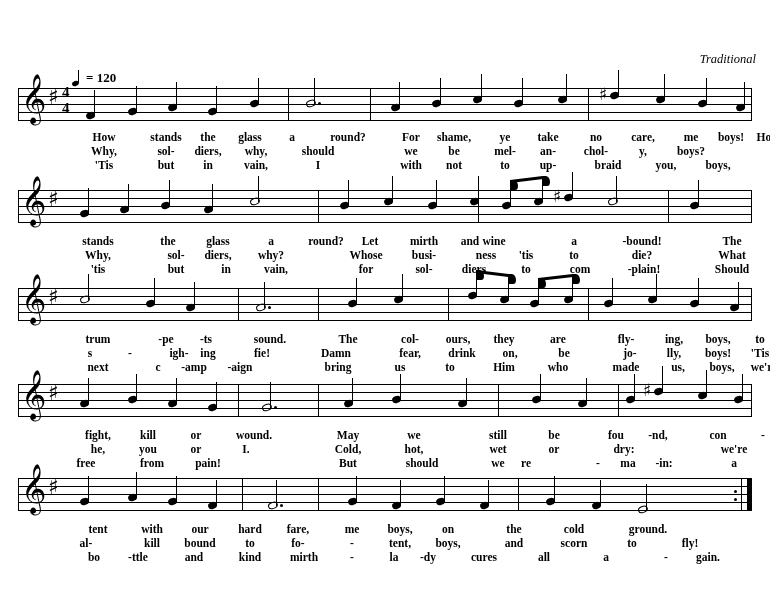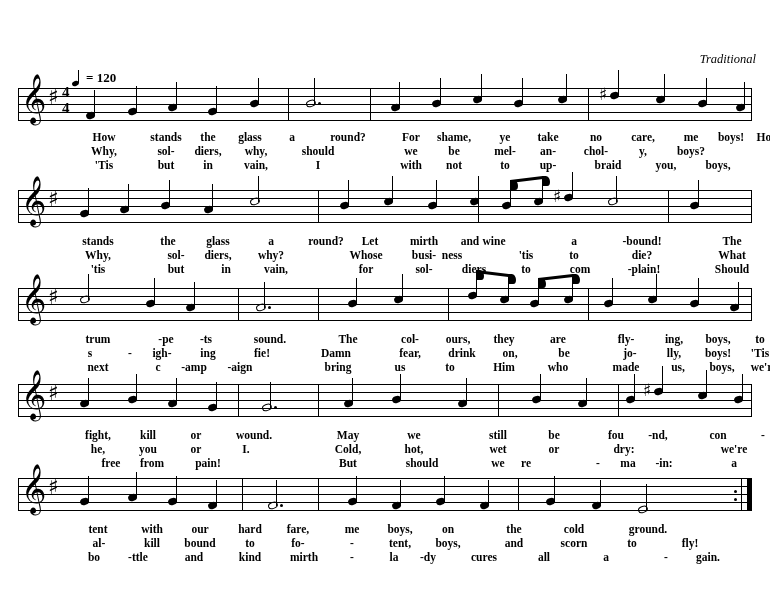--- a/index.html
+++ b/index.html
@@ -520,21 +520,21 @@
       <span class="lyric" style="left: 624px;">-bound!</span>
       <span class="lyric" style="left: 714px;">The</span>
     </div>
     <div class="lyric-row" style="top: 249px;">
       <span class="lyric" style="left: 80px;">Why,</span>
       <span class="lyric" style="left: 158px;">sol-</span>
       <span class="lyric" style="left: 200px;">diers,</span>
       <span class="lyric" style="left: 253px;">why?</span>
       <span class="lyric" style="left: 348px;">Whose</span>
       <span class="lyric" style="left: 406px;">busi-</span>
-      <span class="lyric" style="left: 434px;">ness</span>
+      <span class="lyric" style="left: 468px;">ness</span>
       <span class="lyric" style="left: 508px;">'tis</span>
       <span class="lyric" style="left: 556px;">to</span>
       <span class="lyric" style="left: 624px;">die?</span>
       <span class="lyric" style="left: 714px;">What</span>
     </div>
     <div class="lyric-row" style="top: 263px;">
       <span class="lyric" style="left: 80px;">'tis</span>
       <span class="lyric" style="left: 158px;">but</span>
       <span class="lyric" style="left: 208px;">in</span>
       <span class="lyric" style="left: 258px;">vain,</span>
@@ -557,21 +557,21 @@
       <span class="lyric" style="left: 486px;">they</span>
       <span class="lyric" style="left: 540px;">are</span>
       <span class="lyric" style="left: 608px;">fly-</span>
       <span class="lyric" style="left: 656px;">ing,</span>
       <span class="lyric" style="left: 700px;">boys,</span>
       <span class="lyric" style="left: 742px;">to</span>
     </div>
     <div class="lyric-row" style="top: 347px;">
       <span class="lyric" style="left: 72px;">s</span>
       <span class="lyric" style="left: 112px;">-</span>
-      <span class="lyric" style="left: 144px;">igh-</span>
+      <span class="lyric" style="left: 161px;">igh-</span>
       <span class="lyric" style="left: 190px;">ing</span>
       <span class="lyric" style="left: 244px;">fie!</span>
       <span class="lyric" style="left: 318px;">Damn</span>
       <span class="lyric" style="left: 392px;">fear,</span>
       <span class="lyric" style="left: 444px;">drink</span>
       <span class="lyric" style="left: 492px;">on,</span>
       <span class="lyric" style="left: 546px;">be</span>
       <span class="lyric" style="left: 612px;">jo-</span>
       <span class="lyric" style="left: 656px;">lly,</span>
       <span class="lyric" style="left: 700px;">boys!</span>
@@ -612,21 +612,21 @@
       <span class="lyric" style="left: 178px;">or</span>
       <span class="lyric" style="left: 228px;">I.</span>
       <span class="lyric" style="left: 330px;">Cold,</span>
       <span class="lyric" style="left: 396px;">hot,</span>
       <span class="lyric" style="left: 480px;">wet</span>
       <span class="lyric" style="left: 536px;">or</span>
       <span class="lyric" style="left: 606px;">dry:</span>
       <span class="lyric" style="left: 716px;">we're</span>
     </div>
     <div class="lyric-row" style="top: 457px;">
-      <span class="lyric" style="left: 93px;">free</span>
+      <span class="lyric" style="left: 68px;">free</span>
       <span class="lyric" style="left: 134px;">from</span>
       <span class="lyric" style="left: 190px;">pain!</span>
       <span class="lyric" style="left: 330px;">But</span>
       <span class="lyric" style="left: 404px;">should</span>
       <span class="lyric" style="left: 480px;">we</span>
       <span class="lyric" style="left: 508px;">re</span>
       <span class="lyric" style="left: 580px;">-</span>
       <span class="lyric" style="left: 610px;">ma</span>
       <span class="lyric" style="left: 646px;">-in:</span>
       <span class="lyric" style="left: 716px;">a</span>
@@ -638,21 +638,21 @@
       <span class="lyric" style="left: 232px;">hard</span>
       <span class="lyric" style="left: 280px;">fare,</span>
       <span class="lyric" style="left: 334px;">me</span>
       <span class="lyric" style="left: 382px;">boys,</span>
       <span class="lyric" style="left: 430px;">on</span>
       <span class="lyric" style="left: 496px;">the</span>
       <span class="lyric" style="left: 556px;">cold</span>
       <span class="lyric" style="left: 630px;">ground.</span>
     </div>
     <div class="lyric-row" style="top: 537px;">
-      <span class="lyric" style="left: 81px;">al-</span>
+      <span class="lyric" style="left: 68px;">al-</span>
       <span class="lyric" style="left: 134px;">kill</span>
       <span class="lyric" style="left: 182px;">bound</span>
       <span class="lyric" style="left: 232px;">to</span>
       <span class="lyric" style="left: 280px;">fo-</span>
       <span class="lyric" style="left: 334px;">-</span>
       <span class="lyric" style="left: 382px;">tent,</span>
       <span class="lyric" style="left: 430px;">boys,</span>
       <span class="lyric" style="left: 496px;">and</span>
       <span class="lyric" style="left: 556px;">scorn</span>
       <span class="lyric" style="left: 614px;">to</span>

